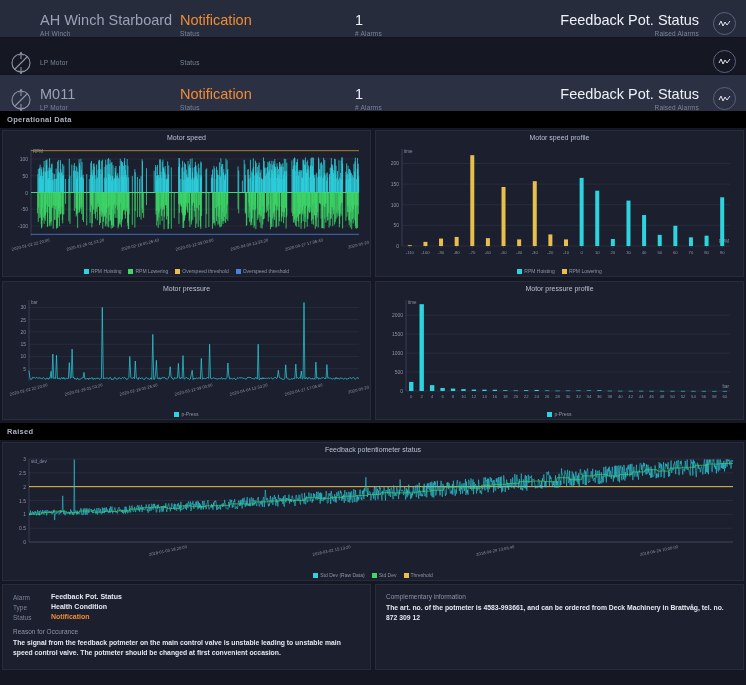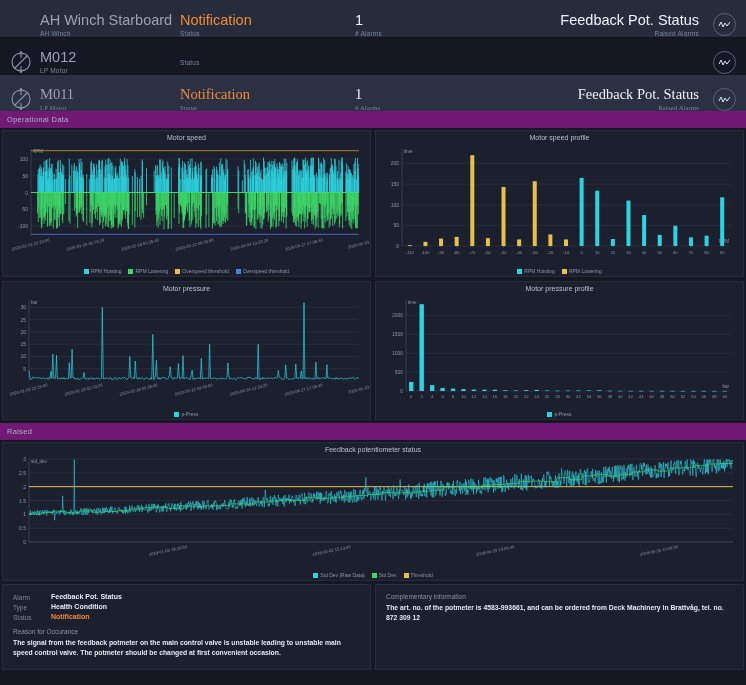--- a/index.html
+++ b/index.html
@@ -7,27 +7,26 @@
     margin: 0; padding: 0;
     width: 746px; height: 685px;
     background: #151823;
     font-family: "Liberation Sans", sans-serif;
     overflow: hidden;
   }
   
   .asset-row {
     position: relative;
     display: flex;
-    align-items: center;
     height: 37px;
     padding: 12px 10px 0 8px;
   }
   .asset-row.r0 { background: #272c3d; }
   .asset-row.r1 { background: #151823; }
-  .asset-row.r2 { background: #2b3043; font-family: Liberation Serif, serif; }
+  .asset-row.r2 { background: #2b3043; }
   .asset-row + .asset-row { border-top: 1px solid #11141e; }
 
   .motor-icon { width: 26px; height: 26px; flex: 0 0 26px; margin-right: 6px; }
   .spacer-icon { width: 26px; flex: 0 0 26px; margin-right: 6px; }
 
   .col { display: flex; flex-direction: column; justify-content: center; }
   .col-name { width: 140px; }
   .col-status { width: 175px; }
   .col-alarms { width: 178px; }
   .col-raised { flex: 1; text-align: right; padding-right: 14px; }
@@ -55,25 +54,26 @@
     width: 23px; height: 23px;
     border-radius: 50%;
     border: 1px solid #59637e;
     display: flex; align-items: center; justify-content: center;
     flex: 0 0 23px;
     background: transparent;
   }
 
   
   .section-bar {
-    background: #701a75;
+    background: #000000;
     color: #aab2c4;
     font-size: 7.5px;
     padding: 4px 0 4px 7px;
     letter-spacing: .3px;
+    font-weight: bold;
   }
   .panel-wrap {
     display: flex;
     gap: 4px;
     padding: 2px 2px 0 2px;
     background: #151823;
   }
   .panel-col { display: flex; flex-direction: column; gap: 4px; flex: 1; min-width: 0; }
   .panel {
     background: #1b1f2e;
@@ -147,21 +147,20 @@
   <div class="asset-row r1">
     <svg class="motor-icon" viewBox="0 0 26 26">
       <circle cx="13" cy="13" r="9" fill="none" stroke="#8d95a8" stroke-width="1.1"></circle>
       <line x1="6.5" y1="19.5" x2="19.5" y2="6.5" stroke="#8d95a8" stroke-width="1.1"></line>
       <line x1="13" y1="2" x2="13" y2="9" stroke="#8d95a8" stroke-width="1.1"></line>
       <polyline points="11,5.5 13,2.5 15,5.5" fill="none" stroke="#8d95a8" stroke-width="1"></polyline>
       <line x1="13" y1="17" x2="13" y2="24" stroke="#8d95a8" stroke-width="1.1"></line>
       <polyline points="11,20.5 13,23.5 15,20.5" fill="none" stroke="#8d95a8" stroke-width="1"></polyline>
     </svg>
     <div class="col col-name">
-      <div class="big dim">M012</div>
       <div class="sub">LP Motor</div>
     </div>
     <div class="col col-status">
       <div class="sub">Status</div>
     </div>
     <div class="col col-alarms">
       <div class="big white"></div>
       <div class="sub"></div>
     </div>
     <div class="col col-raised">

